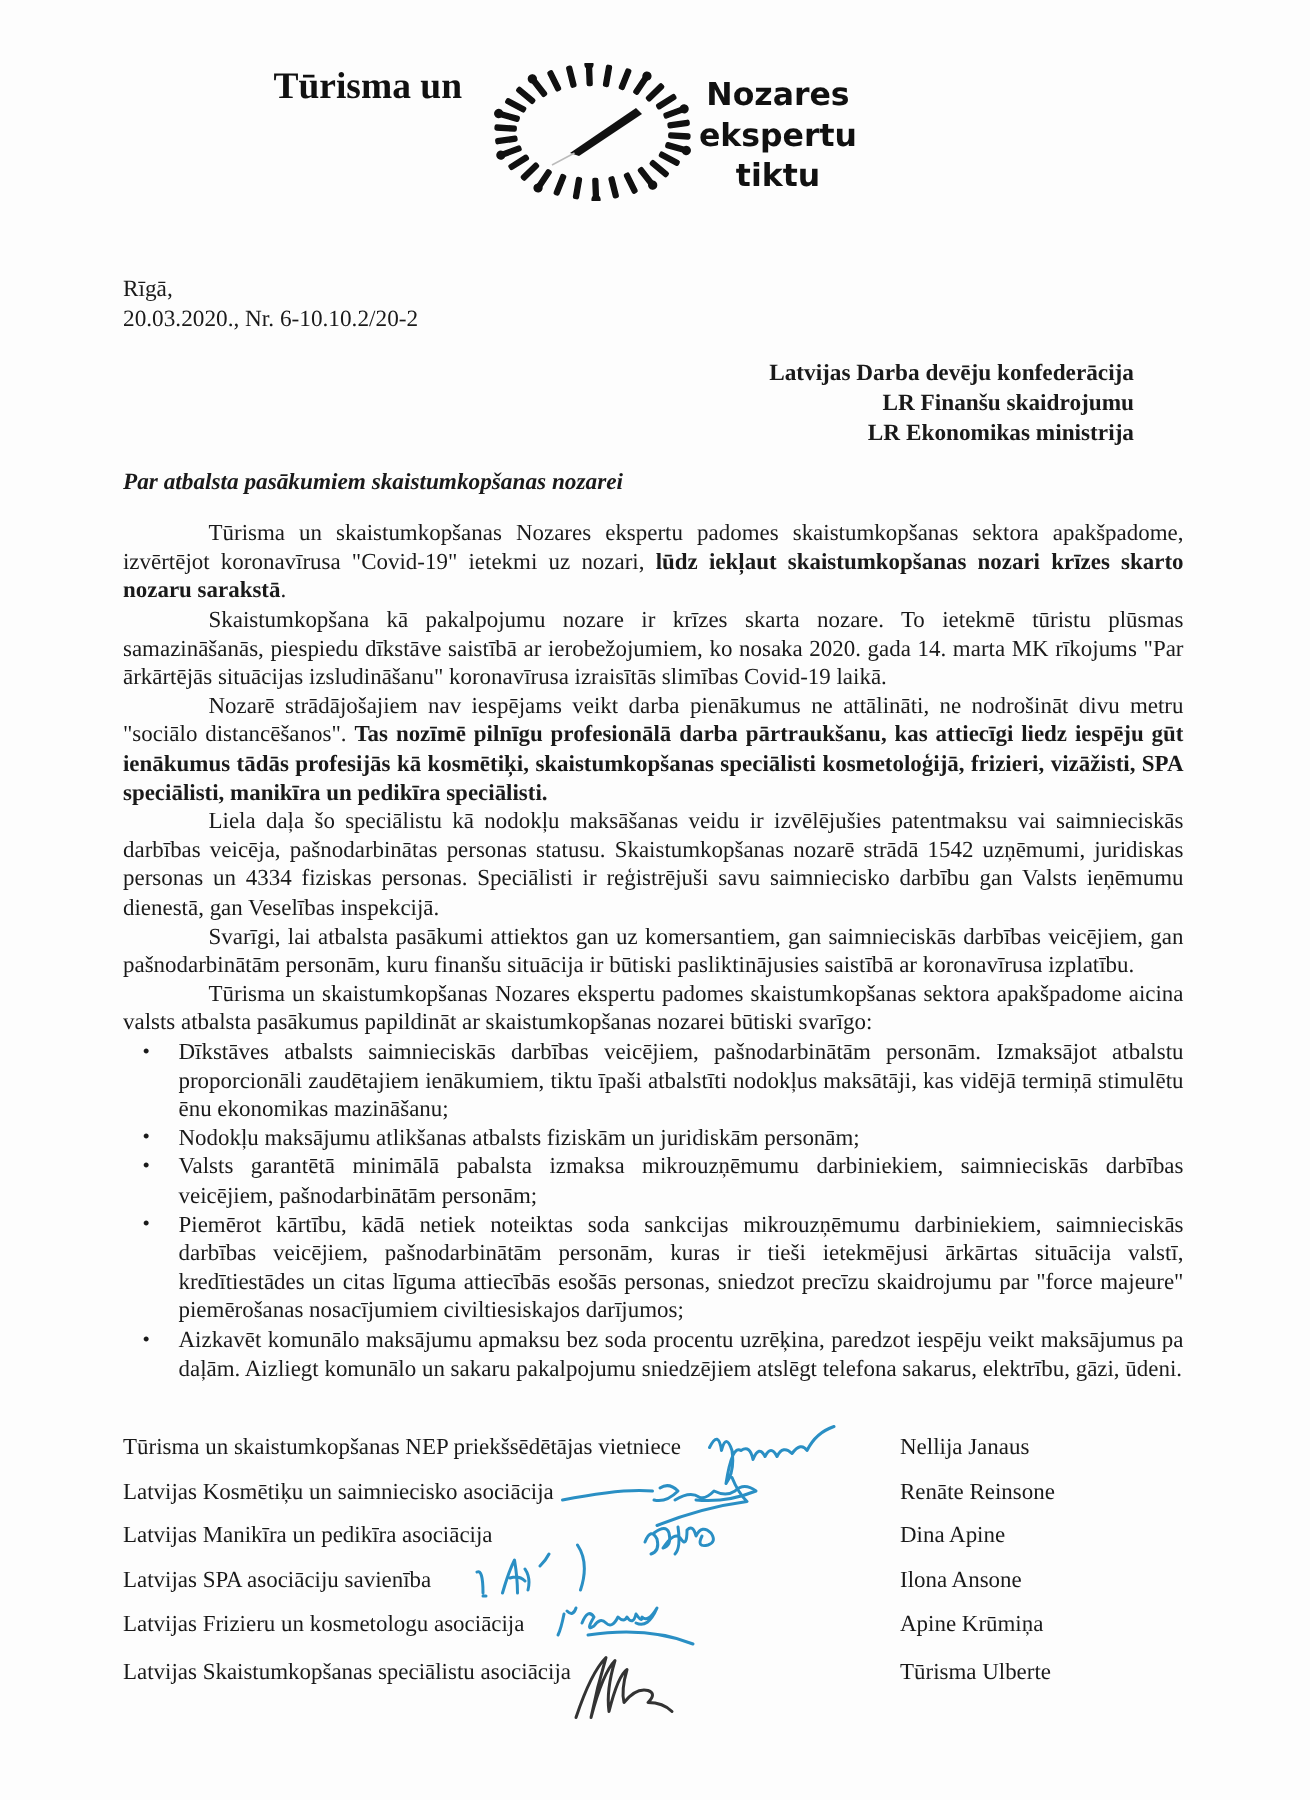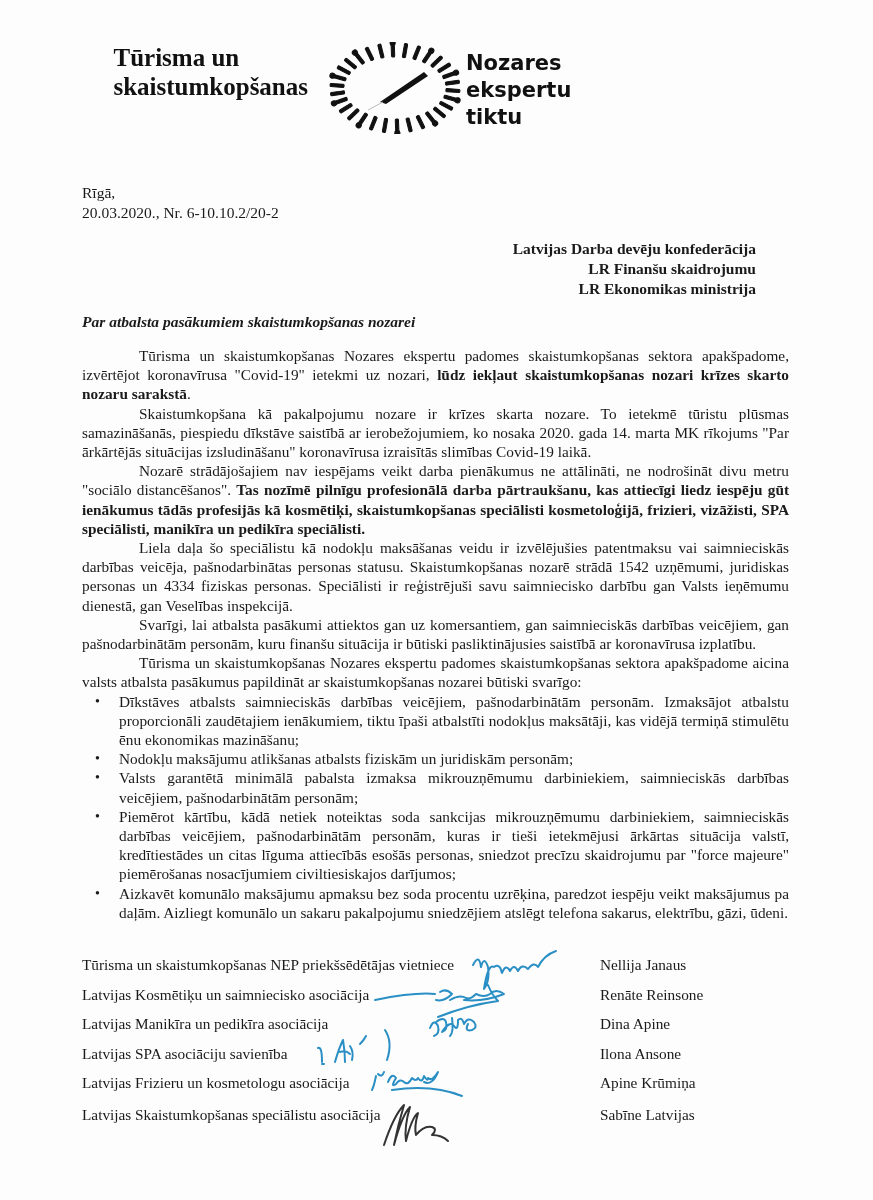--- a/index.html
+++ b/index.html
@@ -10,21 +10,21 @@
     .page { position: absolute; left: 0; top: 0; width: 873px; height: 1200px; background: #fdfdfd; }
 
     
     .hdr-left {
       position: absolute; right: 565px; top: 43px; text-align: left;
       font-family: "Liberation Serif", serif; font-weight: bold; font-size: 25px; line-height: 29px; color: #111;
     }
     .logo { position: absolute; left: 328px; top: 42px; width: 135px; height: 92px; }
     .hdr-right {
       position: absolute; left: 466px; top: 50px;
-      font-family: "DejaVu Sans", sans-serif; font-weight: bold; font-size: 21px; line-height: 27px; color: #111;
+      font-family: "DejaVu Sans", sans-serif; font-weight: bold; font-size: 21px; line-height: 27px; color: #111; text-align: center;
     }
 
     .place { position: absolute; left: 82px; top: 183px; font-size: 15.5px; line-height: 20px; }
 
     .recipients {
       position: absolute; right: 117px; top: 239px; text-align: right;
       font-weight: bold; font-size: 15.5px; line-height: 20px;
     }
 
     .subject { position: absolute; left: 82px; top: 313px; font-weight: bold; font-size: 15.5px; font-style: italic; }
@@ -45,21 +45,20 @@
     .signer-name { position: absolute; left: 518px; top: 0; white-space: nowrap; }
     .sigs { position: absolute; left: 0; top: 0; width: 873px; height: 1200px; pointer-events: none; }
   </style>
 </head>
 <body>
 
 <div class="page">
 
   <div class="hdr-left">
     <div>Tūrisma un</div>
-    <div>skaistumkopšanas</div>
   </div>
 
   <svg class="logo" viewBox="0 0 135 92">
     <g id="logo-tools" fill="#111" stroke="#111">
         <rect x="-1.6" y="-7" width="3.2" height="14" rx="1" transform="translate(121.5,33.0) rotate(69.9)"></rect>
         <circle cx="0" cy="-7" r="2.6" transform="translate(121.5,33.0) rotate(69.9)"></circle>
         <rect x="-1.6" y="-7" width="3.2" height="14" rx="1" transform="translate(124.4,40.7) rotate(81.9)"></rect>
         <rect x="-1.6" y="-7" width="3.2" height="14" rx="1" transform="translate(124.9,48.6) rotate(93.9)"></rect>
         <rect x="-1.6" y="-7" width="3.2" height="14" rx="1" transform="translate(122.8,56.4) rotate(105.9)"></rect>
         <circle cx="0" cy="-7" r="2.6" transform="translate(122.8,56.4) rotate(105.9)"></circle>
@@ -157,21 +156,21 @@
     <div class="signer-row" style="top:89px">
       <span class="signer-org">Latvijas SPA asociāciju savienība</span>
       <span class="signer-name">Ilona Ansone</span>
     </div>
     <div class="signer-row" style="top:118px">
       <span class="signer-org">Latvijas Frizieru un kosmetologu asociācija</span>
       <span class="signer-name">Apine Krūmiņa</span>
     </div>
     <div class="signer-row" style="top:150px">
       <span class="signer-org">Latvijas Skaistumkopšanas speciālistu asociācija</span>
-      <span class="signer-name">Sabīne Latvijas</span>
+      <span class="signer-name">Tūrisma Ulberte</span>
     </div>
   </div>
 
   <svg class="sigs" viewBox="0 0 873 1200" fill="none" stroke-linecap="round" stroke-linejoin="round" stroke-width="2">
     <path d="M473 965 q6 -12 8 2 q3 -12 7 0 q2 14 -4 22 q4 -26 10 -22 q6 -4 8 6 q4 -10 8 -2 q4 -8 8 0 q4 -8 10 -2 q6 -8 10 -2 q6 -12 18 -16 M488 985 q4 10 10 16 q-30 4 -60 16" stroke="#2a8fc4"></path>
     <path d="M375 1000 q40 -8 60 -6 M440 992 q6 -4 12 2 q-8 8 -16 6 M450 1000 q10 -6 16 -2 q4 2 10 -4 q8 4 14 0 q6 -6 14 0 q-20 8 -40 6" stroke="#2a8fc4"></path>
     <path d="M430 1028 q4 -10 8 -2 q2 8 -4 10 M436 1022 q8 -6 10 0 q2 8 -4 10 q8 -12 12 -6 q4 6 4 -6 q4 -4 6 4 q4 -8 10 -2 q4 6 -2 8 q-8 2 -4 -6 M452 1018 q2 14 -2 18" stroke="#2a8fc4"></path>
     <path d="M318 1048 q4 -2 4 14 M322 1064 l2 0 M335 1062 q4 -14 8 -22 q2 12 2 22 M340 1052 q6 -2 10 2 M350 1046 q4 6 2 14 M360 1044 q4 -4 6 -8 M385 1030 q8 12 2 30" stroke="#2a8fc4"></path>
     <path d="M376 1076 q-2 10 -4 14 M378 1074 q4 4 6 -2 M388 1082 q4 -10 8 -4 q-6 10 0 6 q4 -6 8 -2 q4 4 8 -4 q4 4 6 0 q4 6 6 -2 q4 6 4 2 q4 4 10 -6 q-6 14 -14 10 M392 1090 q40 -6 70 6" stroke="#2a8fc4"></path>
     <path d="M384 1145 q10 -30 20 -40 q-6 20 -10 40 q8 -30 16 -38 q-6 20 -4 34 q6 -24 12 -28 q-4 14 -2 22 q8 -10 16 -8 q6 2 0 8 q10 0 16 6" stroke="#333333"></path>

